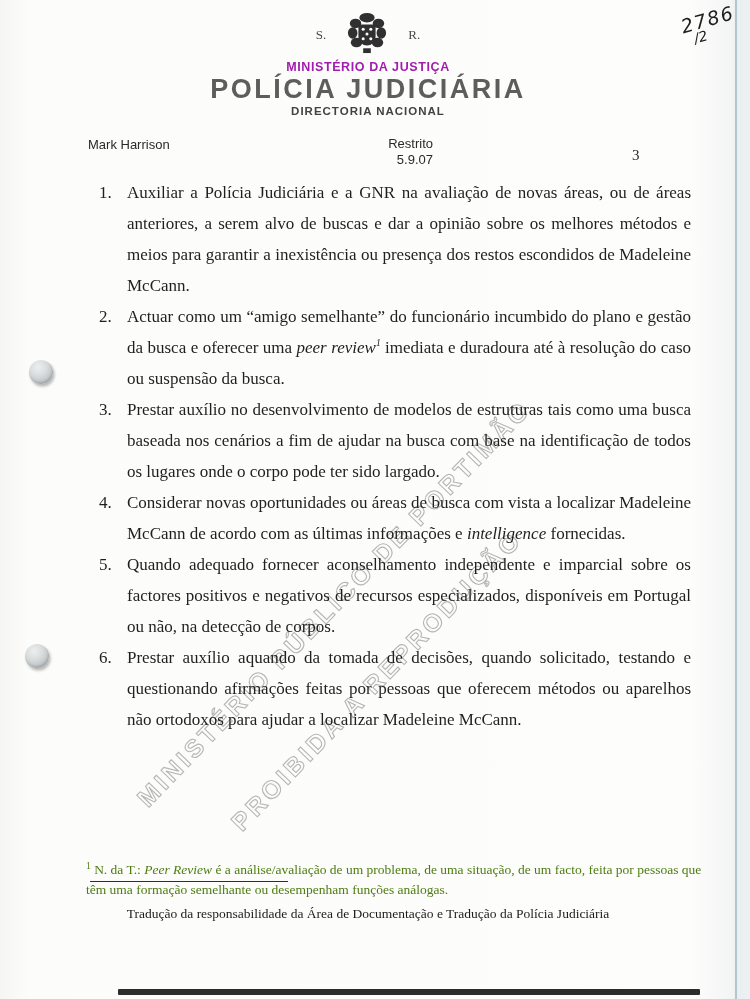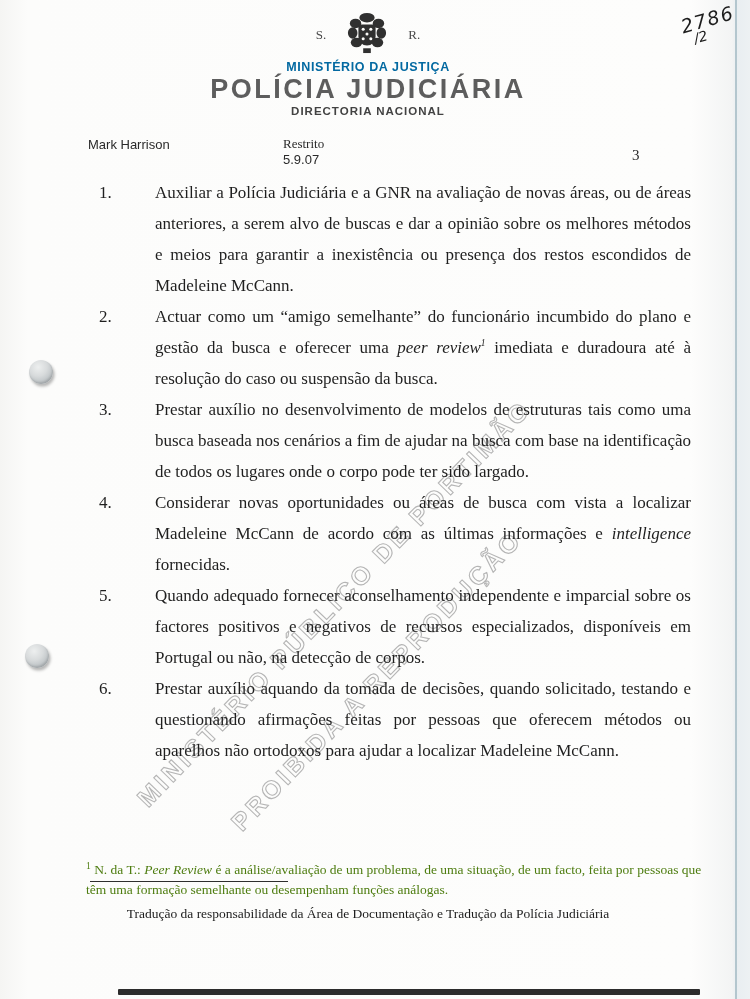--- a/index.html
+++ b/index.html
@@ -20,44 +20,44 @@
     background:radial-gradient(circle at 38% 30%,#edefef 0%,#d8dbdc 40%,#b6bcbf 78%,#a8aeb1 100%);
     box-shadow:1.5px 2.5px 3px rgba(0,0,0,.28), inset -1px -2px 2px rgba(0,0,0,.12);
   }
   .hole1 { left:29px; top:360px; }
   .hole2 { left:25px; top:644px; }
 
   
   .header { position:absolute; top:12px; left:0; width:736px; text-align:center; color:#2f2f2f; }
   .crest-row { display:flex; justify-content:center; align-items:center; gap:20px; height:46px; }
   .initial { font-family:"Liberation Serif", serif; font-size:13px; color:#4a4a4a; }
-  .ministry { margin-top:2px; font-family:"Liberation Sans", sans-serif; font-weight:bold; font-size:12.5px; letter-spacing:.6px; color:#0369a1; }
+  .ministry { margin-top:2px; font-family:"Liberation Sans", sans-serif; font-weight:bold; font-size:12.5px; letter-spacing:.6px; color:#a21caf; }
   .pj-title { margin-top:0; font-family:"Liberation Sans", sans-serif; font-weight:600; font-size:27px; letter-spacing:2.5px; color:#5d5d5d; }
   .dir-nac { font-family:"Liberation Sans", sans-serif; font-weight:bold; font-size:11.5px; letter-spacing:1px; color:#424242; }
 
   
   .handwritten {
     position:absolute; left:682px; top:10px; transform:rotate(-16deg);
     font-family:"DejaVu Sans", sans-serif; color:#1d1d1d; line-height:1;
   }
   .hw-num { font-size:19px; letter-spacing:1.5px; font-style:italic; }
   .hw-den { font-size:14px; margin-left:9px; margin-top:-2px; font-style:italic; }
 
   
   .meta { position:absolute; top:0; left:0; width:750px; font-family:"Liberation Sans", sans-serif; color:#2a2a2a; }
   .author { position:absolute; left:88px; top:137px; font-size:13px; }
-  .classification { position:absolute; left:283px; top:136px; width:150px; text-align:left; font-size:13px;font-family:Liberation Serif, serif; }
-  .doc-date { position:absolute; left:283px; top:152px; width:150px; text-align:left; font-size:13px; }
+  .classification { position:absolute; left:283px; top:136px; width:150px; text-align:right; font-size:13px; }
+  .doc-date { position:absolute; left:283px; top:152px; width:150px; text-align:right; font-size:13px; }
   .page-number { position:absolute; left:632px; top:147px; font-family:"Liberation Serif", serif; font-size:15px; }
 
   
   ol.tasks { position:absolute; left:99px; top:177px; width:592px; margin:0; padding:0; list-style:none; }
   ol.tasks li { display:flex; }
   .li-num { width:28px; flex:0 0 28px; font-size:17px; line-height:31px; color:#1f1f1f; }
-  .li-text { flex:1; font-size:17px; line-height:31px; color:#1f1f1f; text-align:justify;margin-left:28px; }
+  .li-text { flex:1; font-size:17px; line-height:31px; color:#1f1f1f; text-align:justify; }
   .li-text sup, .footnote sup { font-size:9.5px; vertical-align:super; line-height:0; }
 
   
   .wm {
     position:absolute; transform-origin:0 50%; transform:rotate(-46deg);
     font-family:"Liberation Sans", sans-serif; font-weight:bold;
     font-size:25px; letter-spacing:3.5px; white-space:nowrap;
     color:#c9c9c9; pointer-events:none;
   }
   .wm1 { left:142px; top:788px; }

